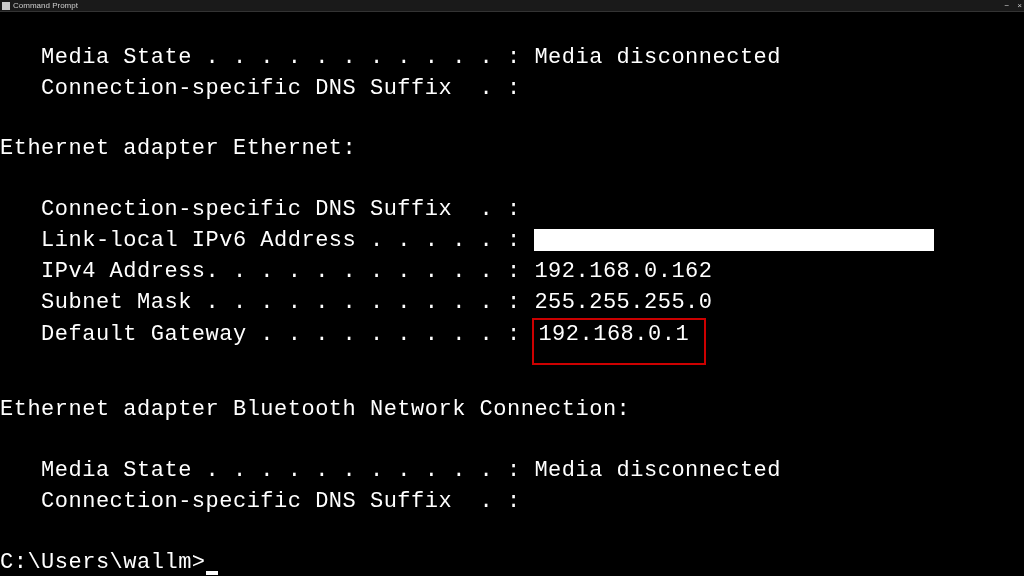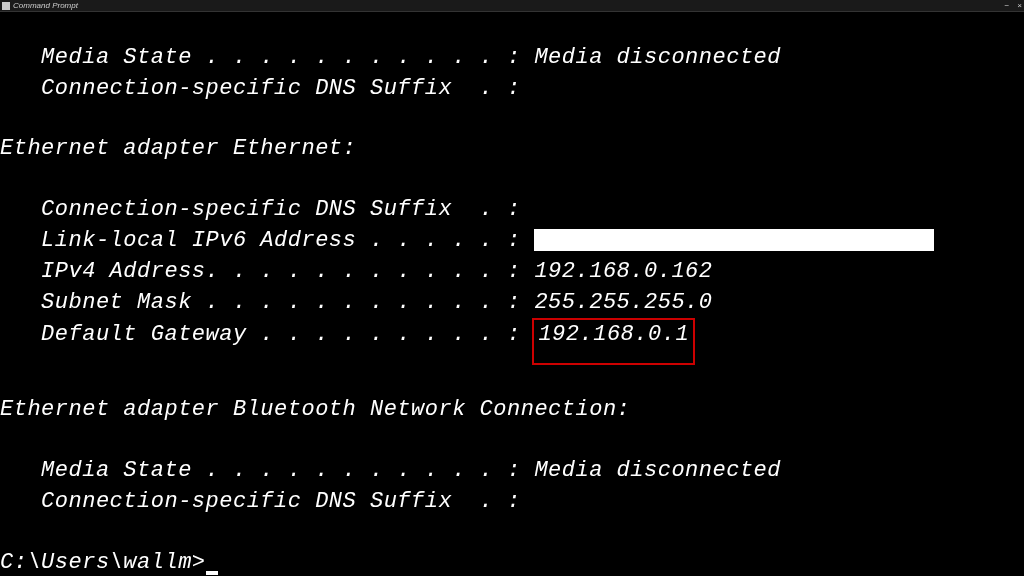--- a/index.html
+++ b/index.html
@@ -1,19 +1,18 @@
 <!DOCTYPE html>
 <html><head>
   <meta charset="utf-8">
   <style>
     * {
       margin: 0;
       padding: 0;
       box-sizing: border-box;
-      font-style: italic;
     }
     body {
       width: 1024px;
       height: 576px;
       background: #000;
       font-family: 'Consolas', 'Courier New', monospace;
       overflow: hidden;
       position: relative;
     }
     .title-bar {
@@ -65,21 +64,21 @@
     .redacted {
       background: #fff;
       display: inline-block;
       width: 400px;
       height: 22px;
       vertical-align: middle;
     }
     .red-box {
       border: 2px solid #cc0000;
       display: inline-block;
-      padding: 0 4px 12px 4px;
+      padding: 0 15px 12px 4px;
       margin-left: -2px;
     }
     .cursor {
       display: inline-block;
       width: 12px;
       height: 4px;
       background: #fff;
       vertical-align: bottom;
       margin-bottom: 3px;
     }

